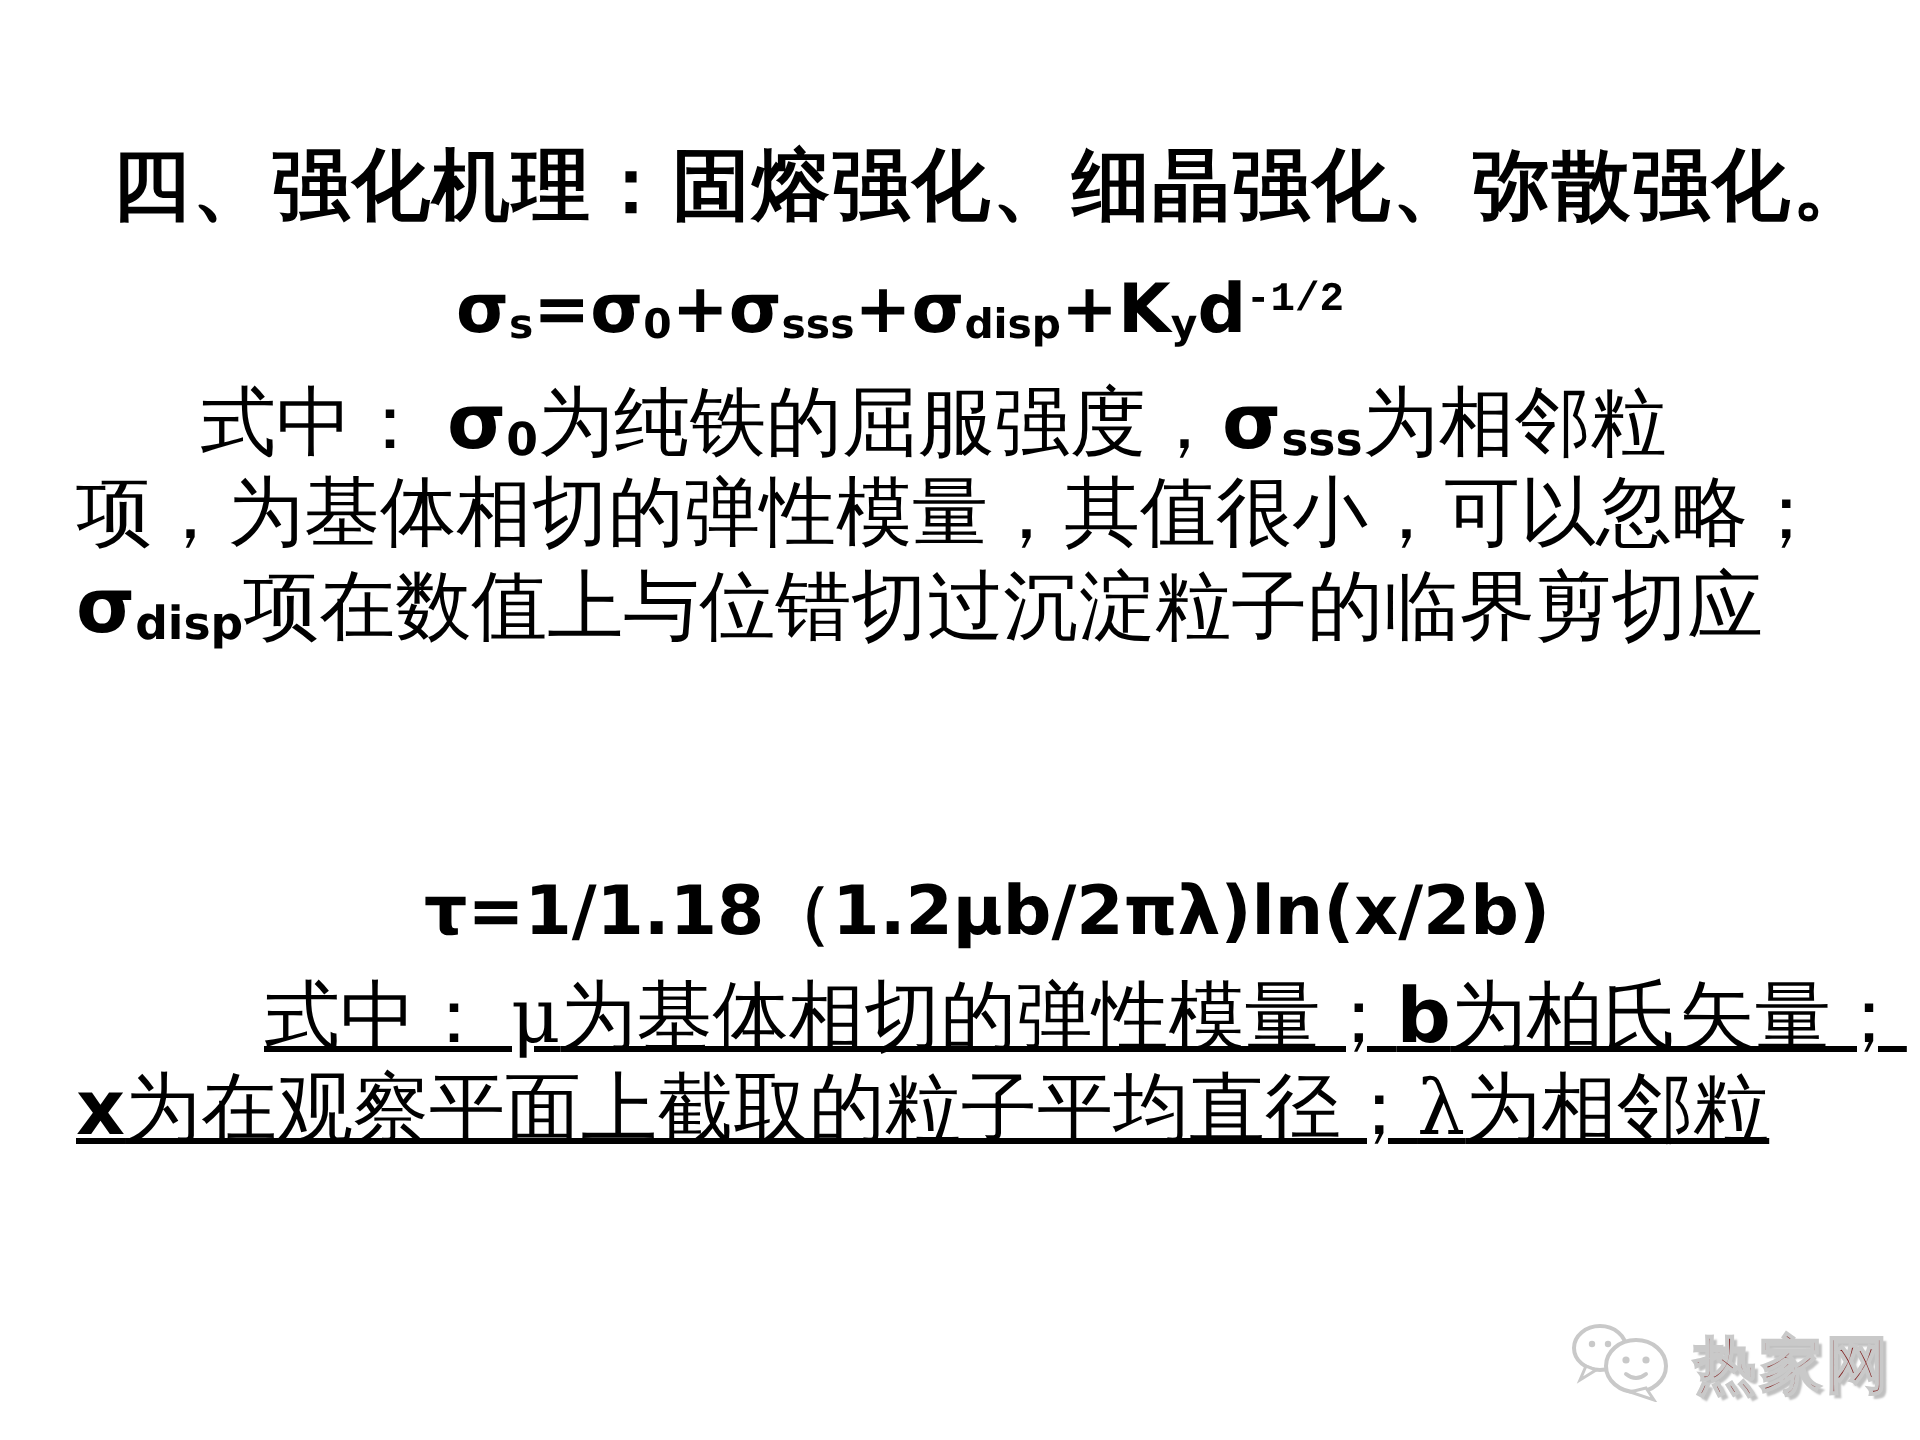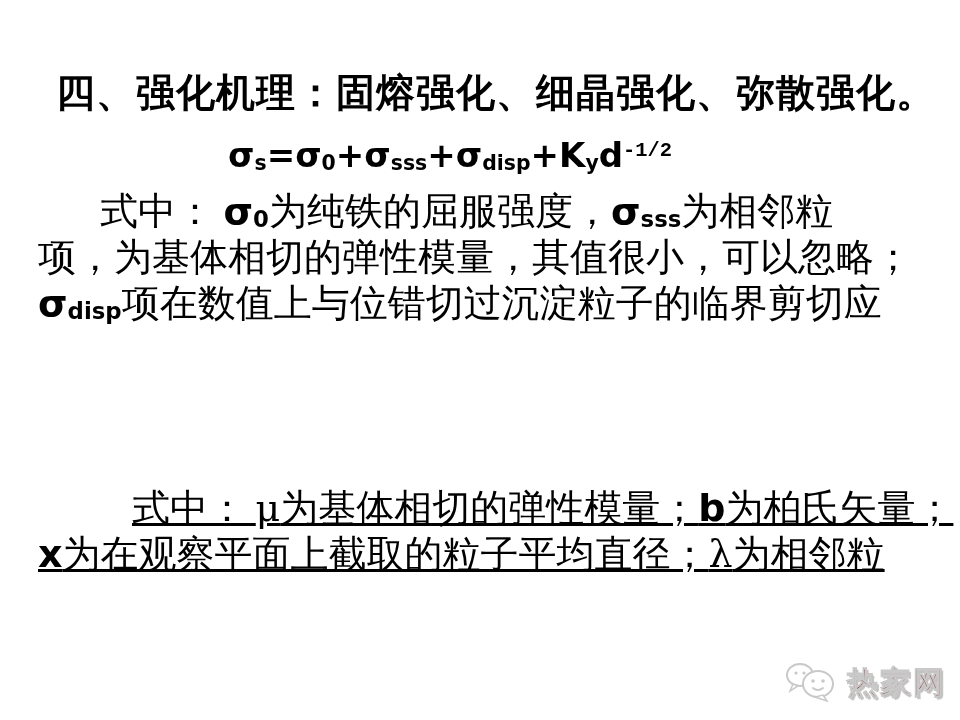--- a/index.html
+++ b/index.html
@@ -63,20 +63,21 @@
   <div class="title"><span style="color: #000000;">四、强化机理：</span><span>固熔强化、细晶强化、弥散强化。</span></div>
 
   <div class="formula formula1"><span>σ</span><span class="sub">s</span><span>=</span><span>σ</span><span class="sub">0</span><span>+</span><span>σ</span><span class="sub">sss</span><span>+</span><span>σ</span><span class="sub">disp</span><span>+</span><span>K</span><span class="sub">y</span><span>d</span><span class="sup">-1/2</span></div>
 
   <div class="para para1">
       <div class="line"><span>式中： </span><span class="f">σ</span><span class="sub">0</span><span>为纯铁的屈服强度，</span><span class="f">σ</span><span class="sub">sss</span><span>为相邻粒</span></div>
       <div class="line"><span>项，为基体相切的弹性模量，其值很小，可以忽略；</span></div>
       <div class="line"><span class="f">σ</span><span class="sub">disp</span><span>项在数值上与位错切过沉淀粒子的临界剪切应</span></div>
     </div>
 
+  <div class="formula formula2"><span>τ</span><span>=1/1.18</span><span>（</span><span>1.2μb/2πλ)ln(x/2b)</span></div>
 
   <div class="para para2">
       <div class="line"><span>式中： </span><span class="g">μ</span><span>为基体相切的弹性模量；</span><span class="f">b</span><span>为柏氏矢量；</span></div>
       <div class="line"><span class="f">x</span><span>为在观察平面上截取的粒子平均直径；</span><span class="g">λ</span><span>为相邻粒</span></div>
     </div>
 
   <div class="watermark">
     <span>
       <svg width="54" height="42" viewBox="0 0 54 42" aria-hidden="true">
         <g fill="#ffffff" stroke="#c9c9c9" stroke-width="2">

